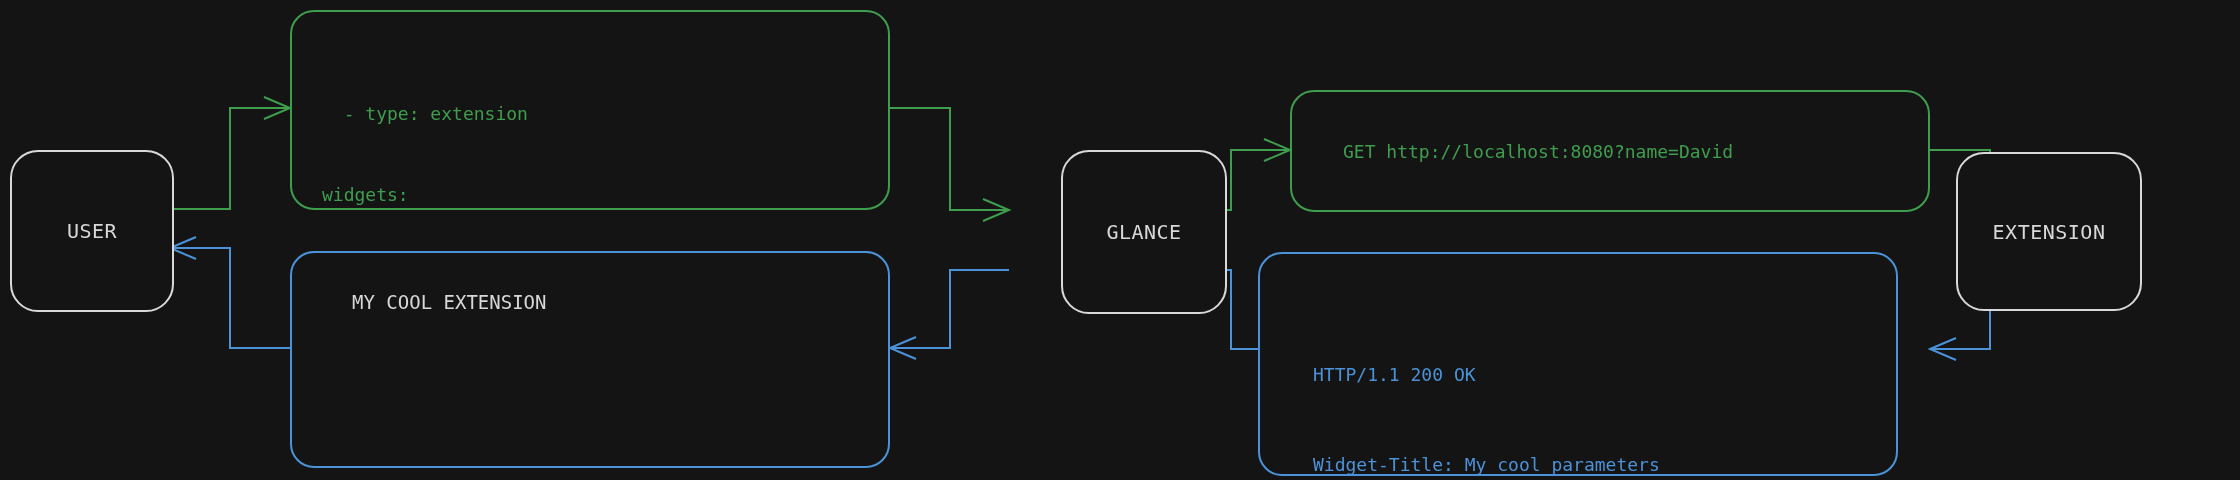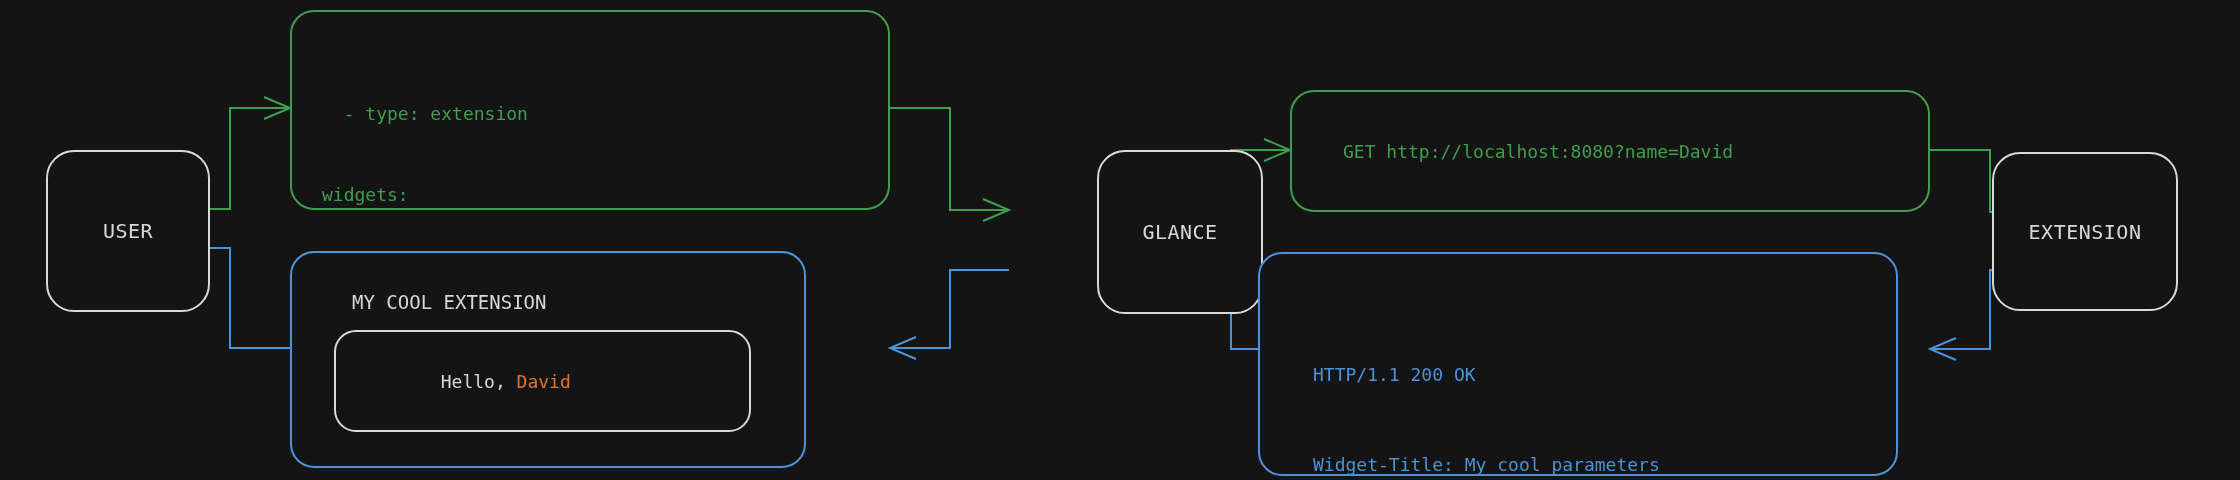--- a/index.html
+++ b/index.html
@@ -19,21 +19,20 @@
     position: absolute;
     border: 2px solid #d9d9d9;
     border-radius: 28px;
     background: #141414;
     display: flex;
     align-items: center;
     justify-content: center;
     color: #d8d8d8;
     font-size: 20px;
     letter-spacing: 0.5px;
-    margin-left: 36px;
   }
   .codebox {
     position: absolute;
     border-radius: 24px;
     background: #141414;
     box-sizing: border-box;
   }
   .codebox.green { border: 2px solid #3f9e4e; }
   .codebox.blue  { border: 2px solid #4c92d8; }
   .codelines {
@@ -149,22 +148,17 @@
   <div class="codebox blue" style="left:1258px; top:252px; width:640px; height:224px;">
     <div class="codelines blue resp-lines">
       <div>HTTP/1.1 200 OK</div>
       <div>Widget-Title: My cool parameters</div>
       
       
       
     </div>
   </div>
 
-  <div class="codebox blue" style="left:290px; top:251px; width:516px; height:217px;text-align:center;">
+  <div class="codebox blue" style="left:290px; top:251px; width:600px; height:217px;text-align:center;">
     <div class="widget-title">MY COOL EXTENSION</div>
-    <div class="innerbox">
-      <div class="greeting">
-        <span class="prefix">Hello, </span><span class="name">David</span>
-      </div>
-    </div>
   </div>
 
 </div>
 
 </body></html>

